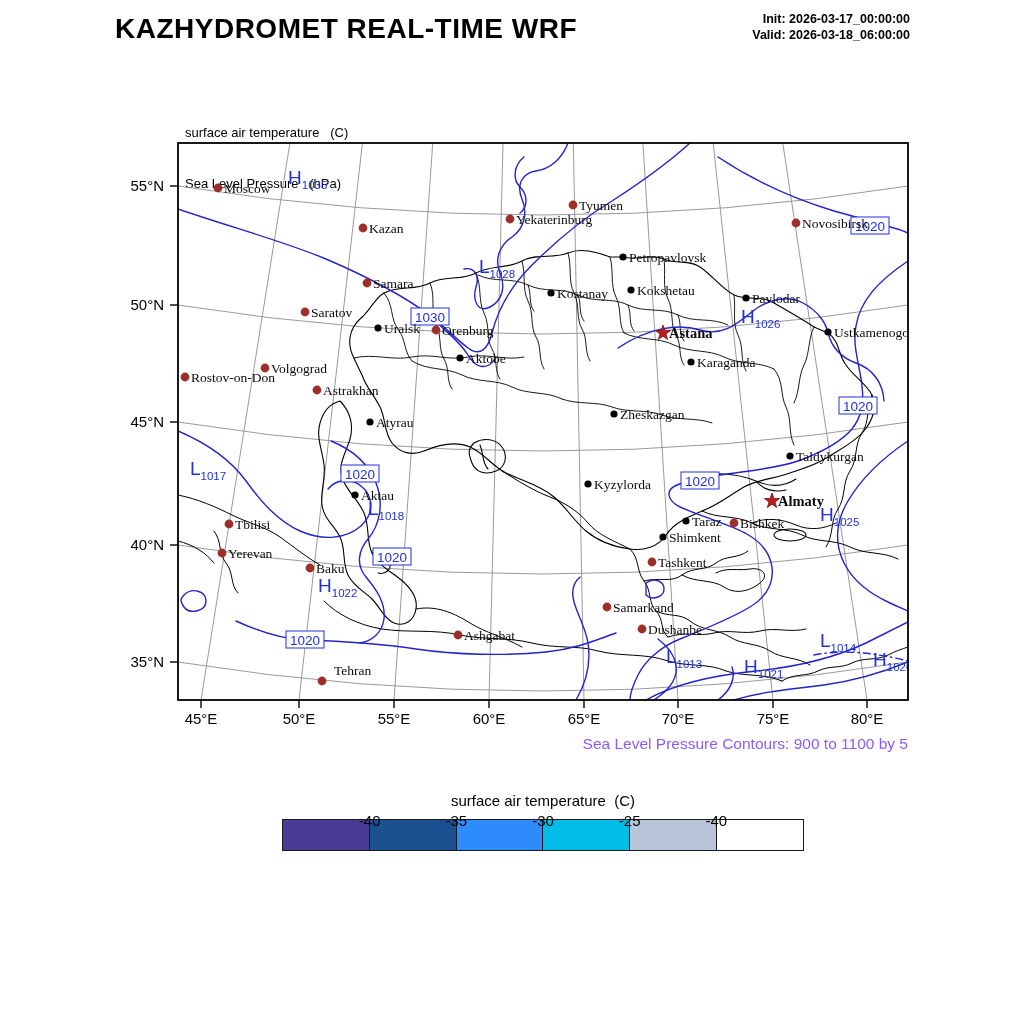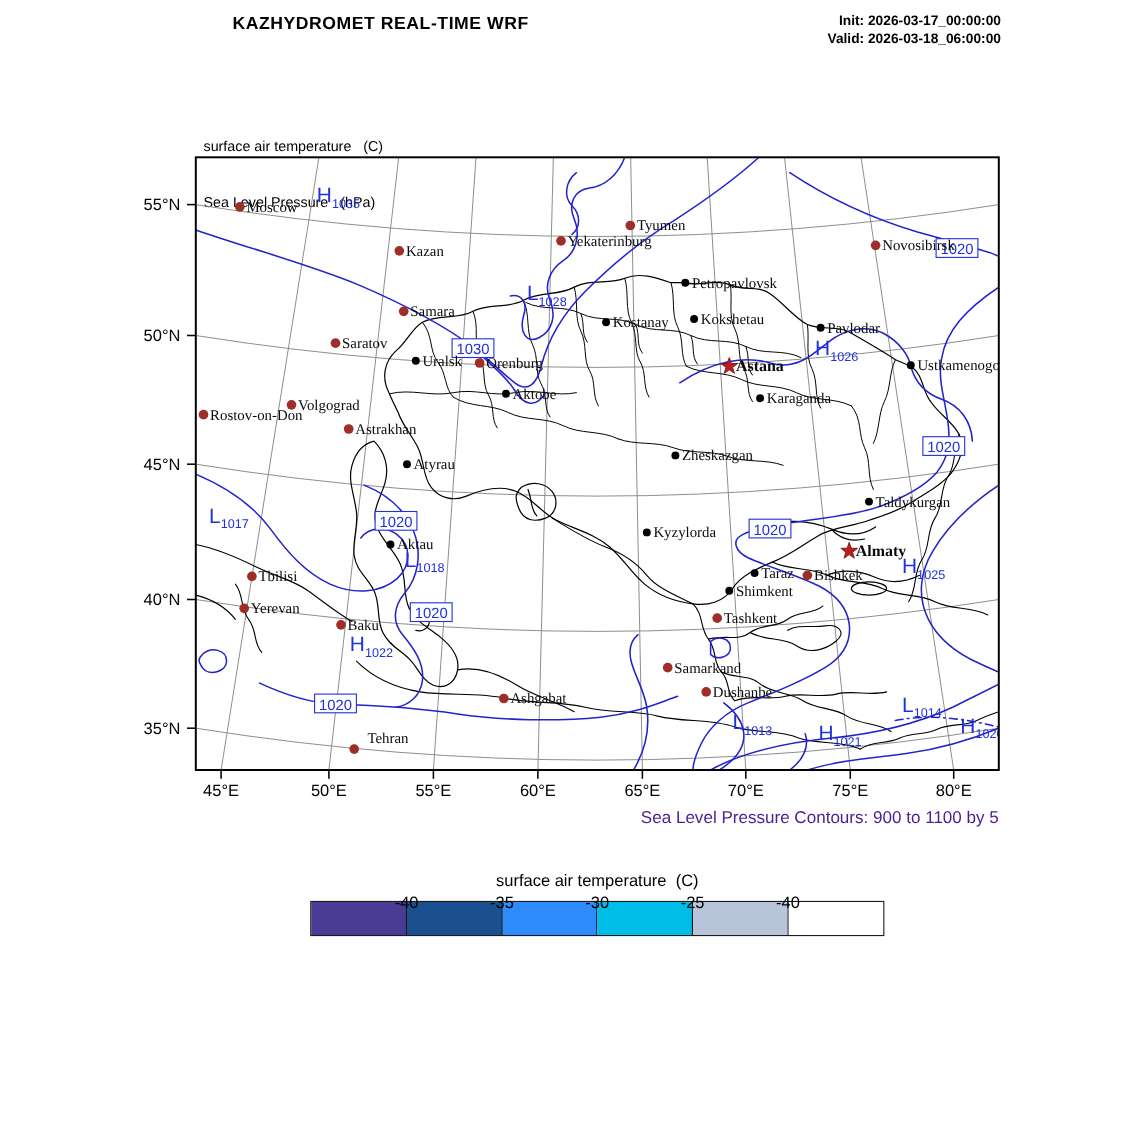--- a/index.html
+++ b/index.html
@@ -1,19 +1,19 @@
 <!DOCTYPE html>
 <html><head>
 <meta charset="utf-8">
 <style>
   html,body{margin:0;padding:0;background:#fff;}
   body{width:1024px;height:1024px;position:relative;overflow:hidden;
        font-family:"Liberation Sans",sans-serif;color:#000;}
   .abs{position:absolute;}
-  #title{left:0;top:13px;width:692px;text-align:center;font-size:16px;font-weight:bold;letter-spacing:.5px;}
+  #title{left:0;top:13px;width:692px;text-align:center;font-size:28px;font-weight:bold;letter-spacing:.5px;}
   #times{right:114px;top:11px;text-align:right;font-size:12.5px;font-weight:bold;line-height:16px;}
   #subtitles{left:185px;top:90px;font-size:13px;line-height:17px;white-space:pre;}
   #map-svg{left:120px;top:130px;}
   #slp-caption{right:116px;top:735px;font-size:15.5px;white-space:pre;}
   #cb-title{left:283px;top:792px;width:520px;text-align:center;font-size:15px;white-space:pre;}
   #colorbar{left:283px;top:820px;width:520px;height:30px;display:flex;outline:1.4px solid #1a1a1a;}
   #colorbar .seg{flex:1;height:100%;}
   #colorbar .seg:not(:last-child){border-right:1px solid #1a1a1a;}
   .cb-tick{position:absolute;top:812px;width:70px;margin-left:-35px;text-align:center;font-size:15px;}
   #footer{left:180px;top:976px;font-size:12.5px;line-height:16px;}
@@ -255,21 +255,21 @@
       <text x="44" y="180" text-anchor="end" font-size="15">50°N</text>
       <line x1="50" y1="292" x2="58" y2="292" stroke="#000" stroke-width="1.4"></line>
       <text x="44" y="297" text-anchor="end" font-size="15">45°N</text>
       <line x1="50" y1="415" x2="58" y2="415" stroke="#000" stroke-width="1.4"></line>
       <text x="44" y="420" text-anchor="end" font-size="15">40°N</text>
       <line x1="50" y1="532" x2="58" y2="532" stroke="#000" stroke-width="1.4"></line>
       <text x="44" y="537" text-anchor="end" font-size="15">35°N</text>
     </g>
 </svg>
 
-<div id="slp-caption" class="abs" style="color: #4c1d95;">Sea Level Pressure Contours: 900 to 1100 by 5</div>
+<div id="slp-caption" class="abs" style="color: #8b5cf6;">Sea Level Pressure Contours: 900 to 1100 by 5</div>
 <div id="cb-title" class="abs">surface air temperature  (C)</div>
 <div id="colorbar" class="abs">
     <div class="seg" style="background: rgb(74, 60, 148);"></div>
     <div class="seg" style="background: rgb(27, 80, 144);"></div>
     <div class="seg" style="background: rgb(46, 139, 252);"></div>
     <div class="seg" style="background: rgb(0, 189, 232);"></div>
     <div class="seg" style="background: rgb(183, 196, 218);"></div>
     <div class="seg" style="background: rgb(255, 255, 255);"></div>
   </div>
 <div id="footer" class="abs">

